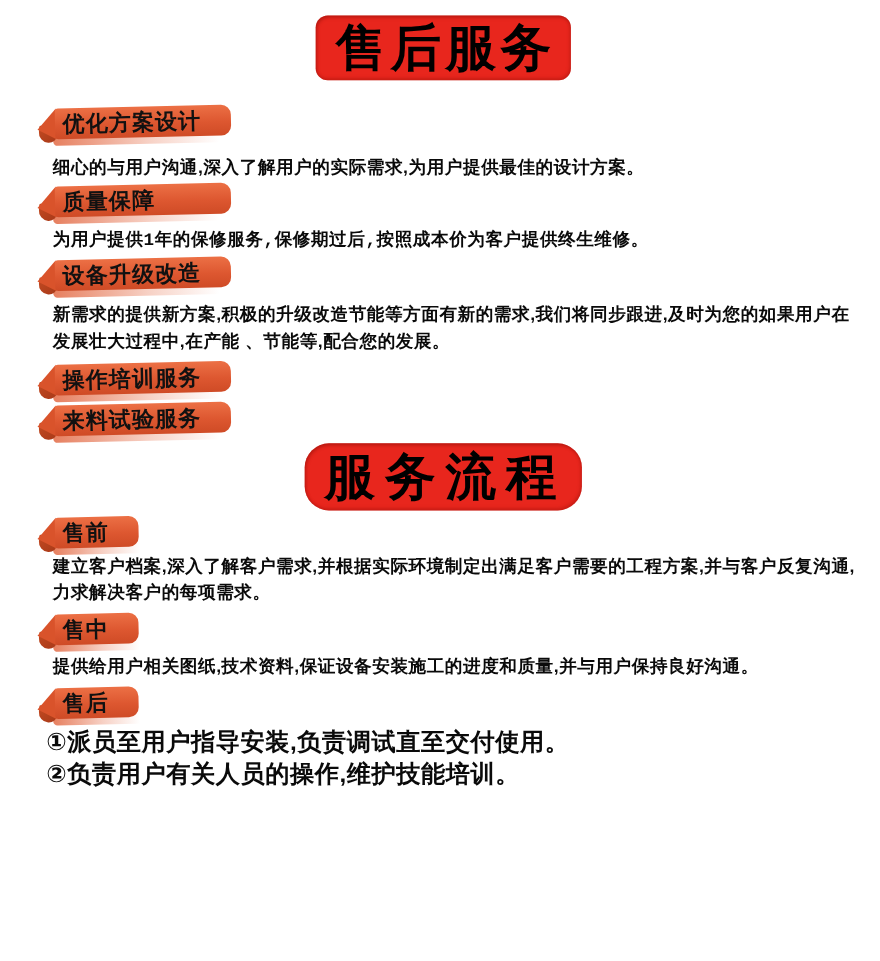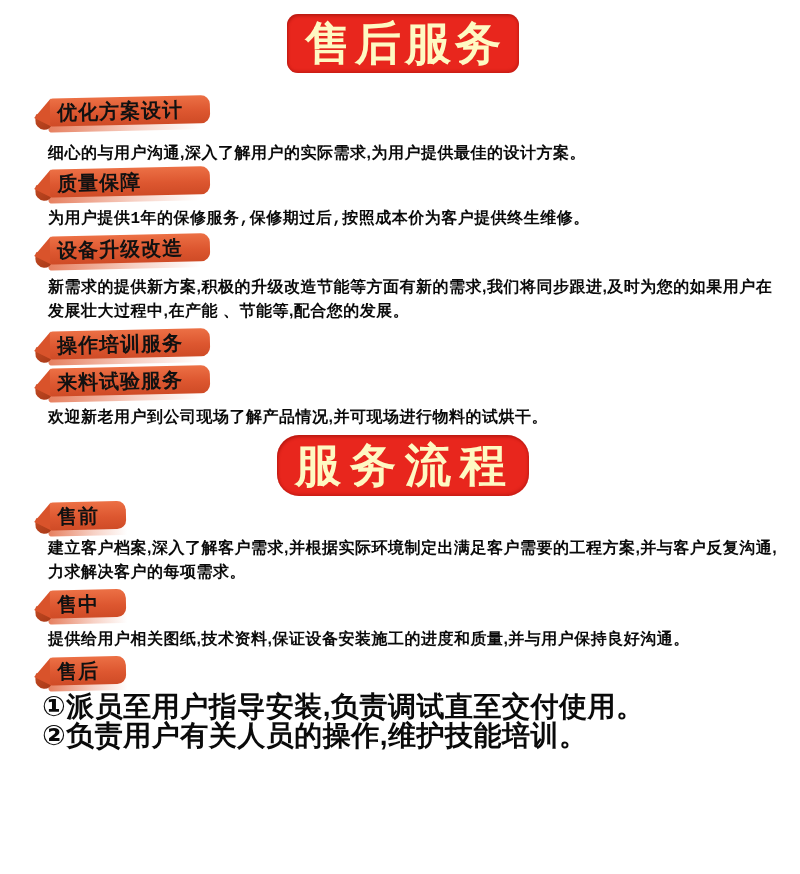--- a/index.html
+++ b/index.html
@@ -12,21 +12,21 @@
     font-weight:700;
     color:#0a0a0a;
     padding:0 22px 0 28px;
     box-sizing:border-box;
     overflow:hidden;
   }
   .banner-row{text-align:center;}
   .banner{
     display:inline-block;
     background:#e8261d;
-    color:#fef9c3;
+    color:#000000;
     border-radius:11px;
     box-shadow:inset 1px 2px 3px rgba(130,10,5,.45), inset -1px -2px 3px rgba(150,15,8,.35);
     font-size:46px;
     line-height:1.0;
     padding:6px 14px 7px 18px;
     letter-spacing:4px;
     white-space:nowrap;
   }
   .banner.b1{margin-top:14px;min-width:178px;}
   .banner.b2{margin-top:6px;min-width:206px;letter-spacing:9px;padding-top:7px;padding-bottom:8px;border-radius:22px;}
@@ -80,21 +80,21 @@
   .para{
     margin:0 0 0 20px;
     width:730px;
     font-size:16px;
     line-height:24px;
     letter-spacing:0.5px;
     color:#0a0a0a;
   }
   .list{margin:0 0 0 14px;width:740px;}
   .list .item{
-    font-size:28px;
+    font-size:22px;
     line-height:29px;
     letter-spacing:0.5px;
     color:#0a0a0a;
   }
 
   
   .mt-r1{margin-top:26px;}
   .mt-p1{margin-top:14px;}
   .mt-r2{margin-top:5px;}
   .mt-p2{margin-top:9px;font-family:Liberation Mono, monospace;}
@@ -160,21 +160,20 @@
   </div>
 
   <div class="ribbon mt-r5">
     <div class="tail"></div>
     <div class="fold"></div>
     <div class="tip"></div>
     <div class="band">
       <span class="label">来料试验服务</span>
     </div>
   </div>
-  <p class="para mt-p5">欢迎新老用户到公司现场了解产品情况,并可现场进行物料的试烘干。</p>
 
   <div class="banner-row">
     <div class="banner b2">服务流程</div>
   </div>
 
   <div class="ribbon small mt-r6">
     <div class="tail"></div>
     <div class="fold"></div>
     <div class="tip"></div>
     <div class="band">

